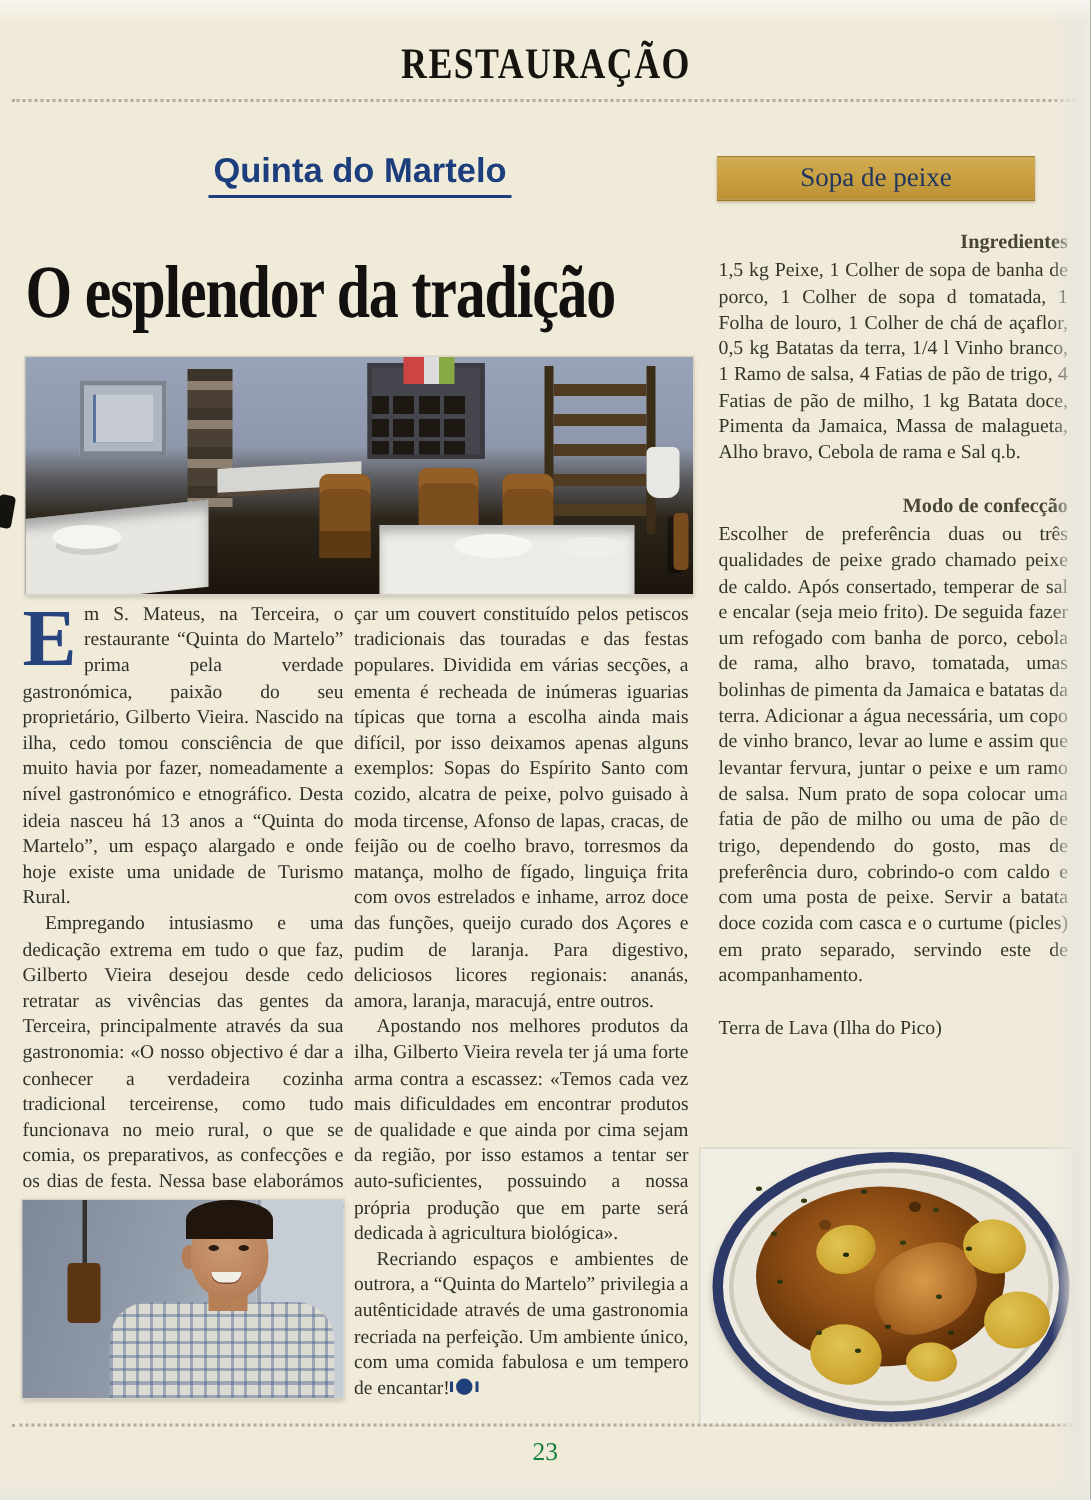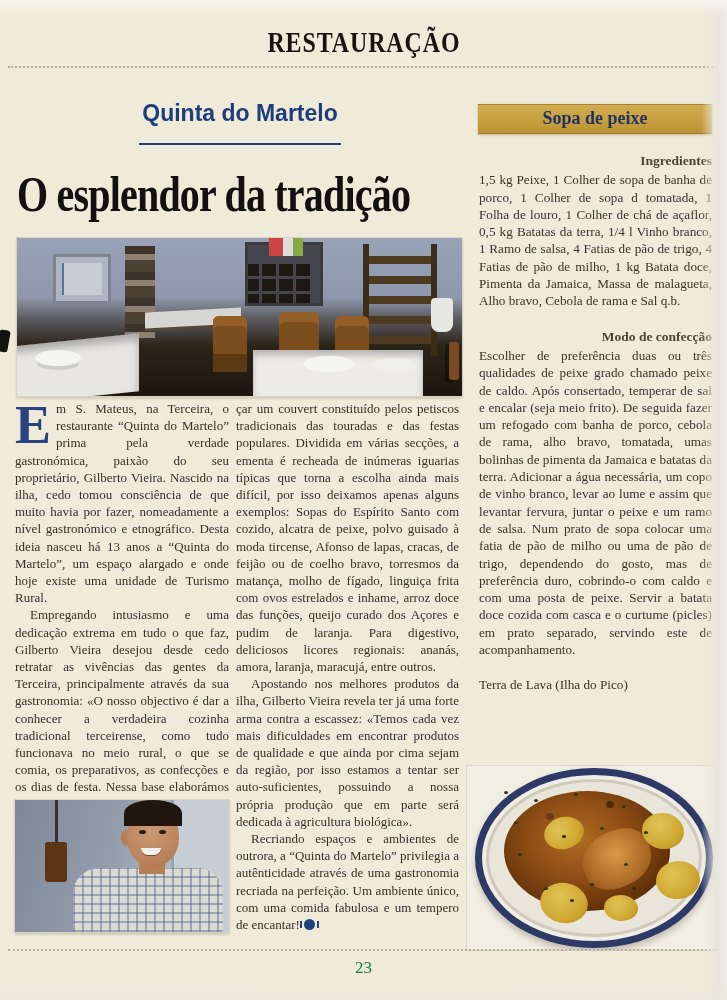--- a/index.html
+++ b/index.html
@@ -19,21 +19,21 @@
   .masthead span{display:inline-block;font-weight:bold;font-size:26px;letter-spacing:1px;
         transform:scale(.92,1.12);}
   .rule-top{position:absolute;left:8px;right:6px;top:66px;border-top:2px dotted #b3ac9c;}
   .rule-bottom{position:absolute;left:8px;right:8px;top:949px;border-top:2px dotted #b3ac9c;}
   .page-number{position:absolute;left:0;right:0;top:958px;text-align:center;
         font-size:17px;color:#15803d;}
 
   
   .kicker{position:absolute;left:20px;width:440px;top:100px;text-align:center;
         font-family:"Liberation Sans",sans-serif;font-weight:bold;font-size:23px;color:#1c3e7c;}
-  .kicker span{display:inline-block;border-bottom:2px solid #1c3e7c;padding:0 3px 16px;text-align:center;}
+  .kicker span{display:inline-block;border-bottom:2px solid #1c3e7c;padding:0 3px 3px;text-align:center;}
   .headline{position:absolute;left:17px;top:131px;width:560px;font-weight:bold;font-size:50px;
         color:#131110;letter-spacing:-1px;transform:scaleX(.8);transform-origin:left top;white-space:nowrap;}
 
   
   .photo{position:absolute;overflow:hidden;box-shadow:0 0 0 1px #d8d3c4,0 2px 3px rgba(60,55,40,.25);}
   .photo-restaurant{left:17px;top:238px;width:445px;height:158px;
         background:linear-gradient(180deg,#99a3b7 0%,#8e97ab 38%,#58585c 52%,#2c251a 68%,#1c150d 100%);}
   .pr-frame{position:absolute;left:36px;top:16px;width:52px;height:44px;background:#c6cbd4;
         border:3px solid #7d8390;box-shadow:inset 0 0 0 6px #aeb6c2,inset 8px -6px 0 0 #5b729a;}
   .pr-shelf{position:absolute;left:108px;top:8px;width:30px;height:92px;
@@ -114,24 +114,24 @@
   .col-2{left:236px;width:223px;}
   .indent{text-indent:15px;}
   .dropcap{float:left;font-weight:bold;font-size:54px;line-height:44px;color:#27447f;
         margin:3px 5px 0 0;font-family:"Liberation Serif",serif;}
   .endmark{display:inline-block;width:11px;height:11px;border-radius:50%;background:#20407c;
         margin-left:4px;vertical-align:-1px;position:relative;}
   .endmark::before,.endmark::after{content:"";position:absolute;top:2px;width:2px;height:7px;background:#20407c;}
   .endmark::before{left:-4px;} .endmark::after{right:-4px;}
 
   
-  .recipe-banner{position:absolute;left:478px;top:104px;width:234px;height:28px;
+  .recipe-banner{position:absolute;left:478px;top:104px;width:212px;height:28px;
         background:linear-gradient(180deg,#d3ac51 0%,#c79f40 55%,#bb9134 100%);
         border-top:1px solid #a8842e;border-bottom:1px solid #9c7a28;
-        text-align:center;line-height:27px;font-weight:bold;font-size:18px;color:#1f3560;
+        text-align:center;line-height:27px;font-weight:normal;font-size:18px;color:#1f3560;
         box-shadow:0 1px 2px rgba(90,75,30,.35);}
   .recipe-body{position:absolute;left:479px;top:152px;width:233px;font-size:13.2px;line-height:17.3px;
         color:#36342a;text-align:justify;}
   .recipe-body h3{margin:0 0 2px 0;font-size:13.5px;font-weight:bold;color:#4a4636;text-align:right;}
   .recipe-body p{margin:0;}
   .recipe-body .gap{height:18px;}
   .wine-line{text-align:left;}
 </style>
 </head>
 <body>

